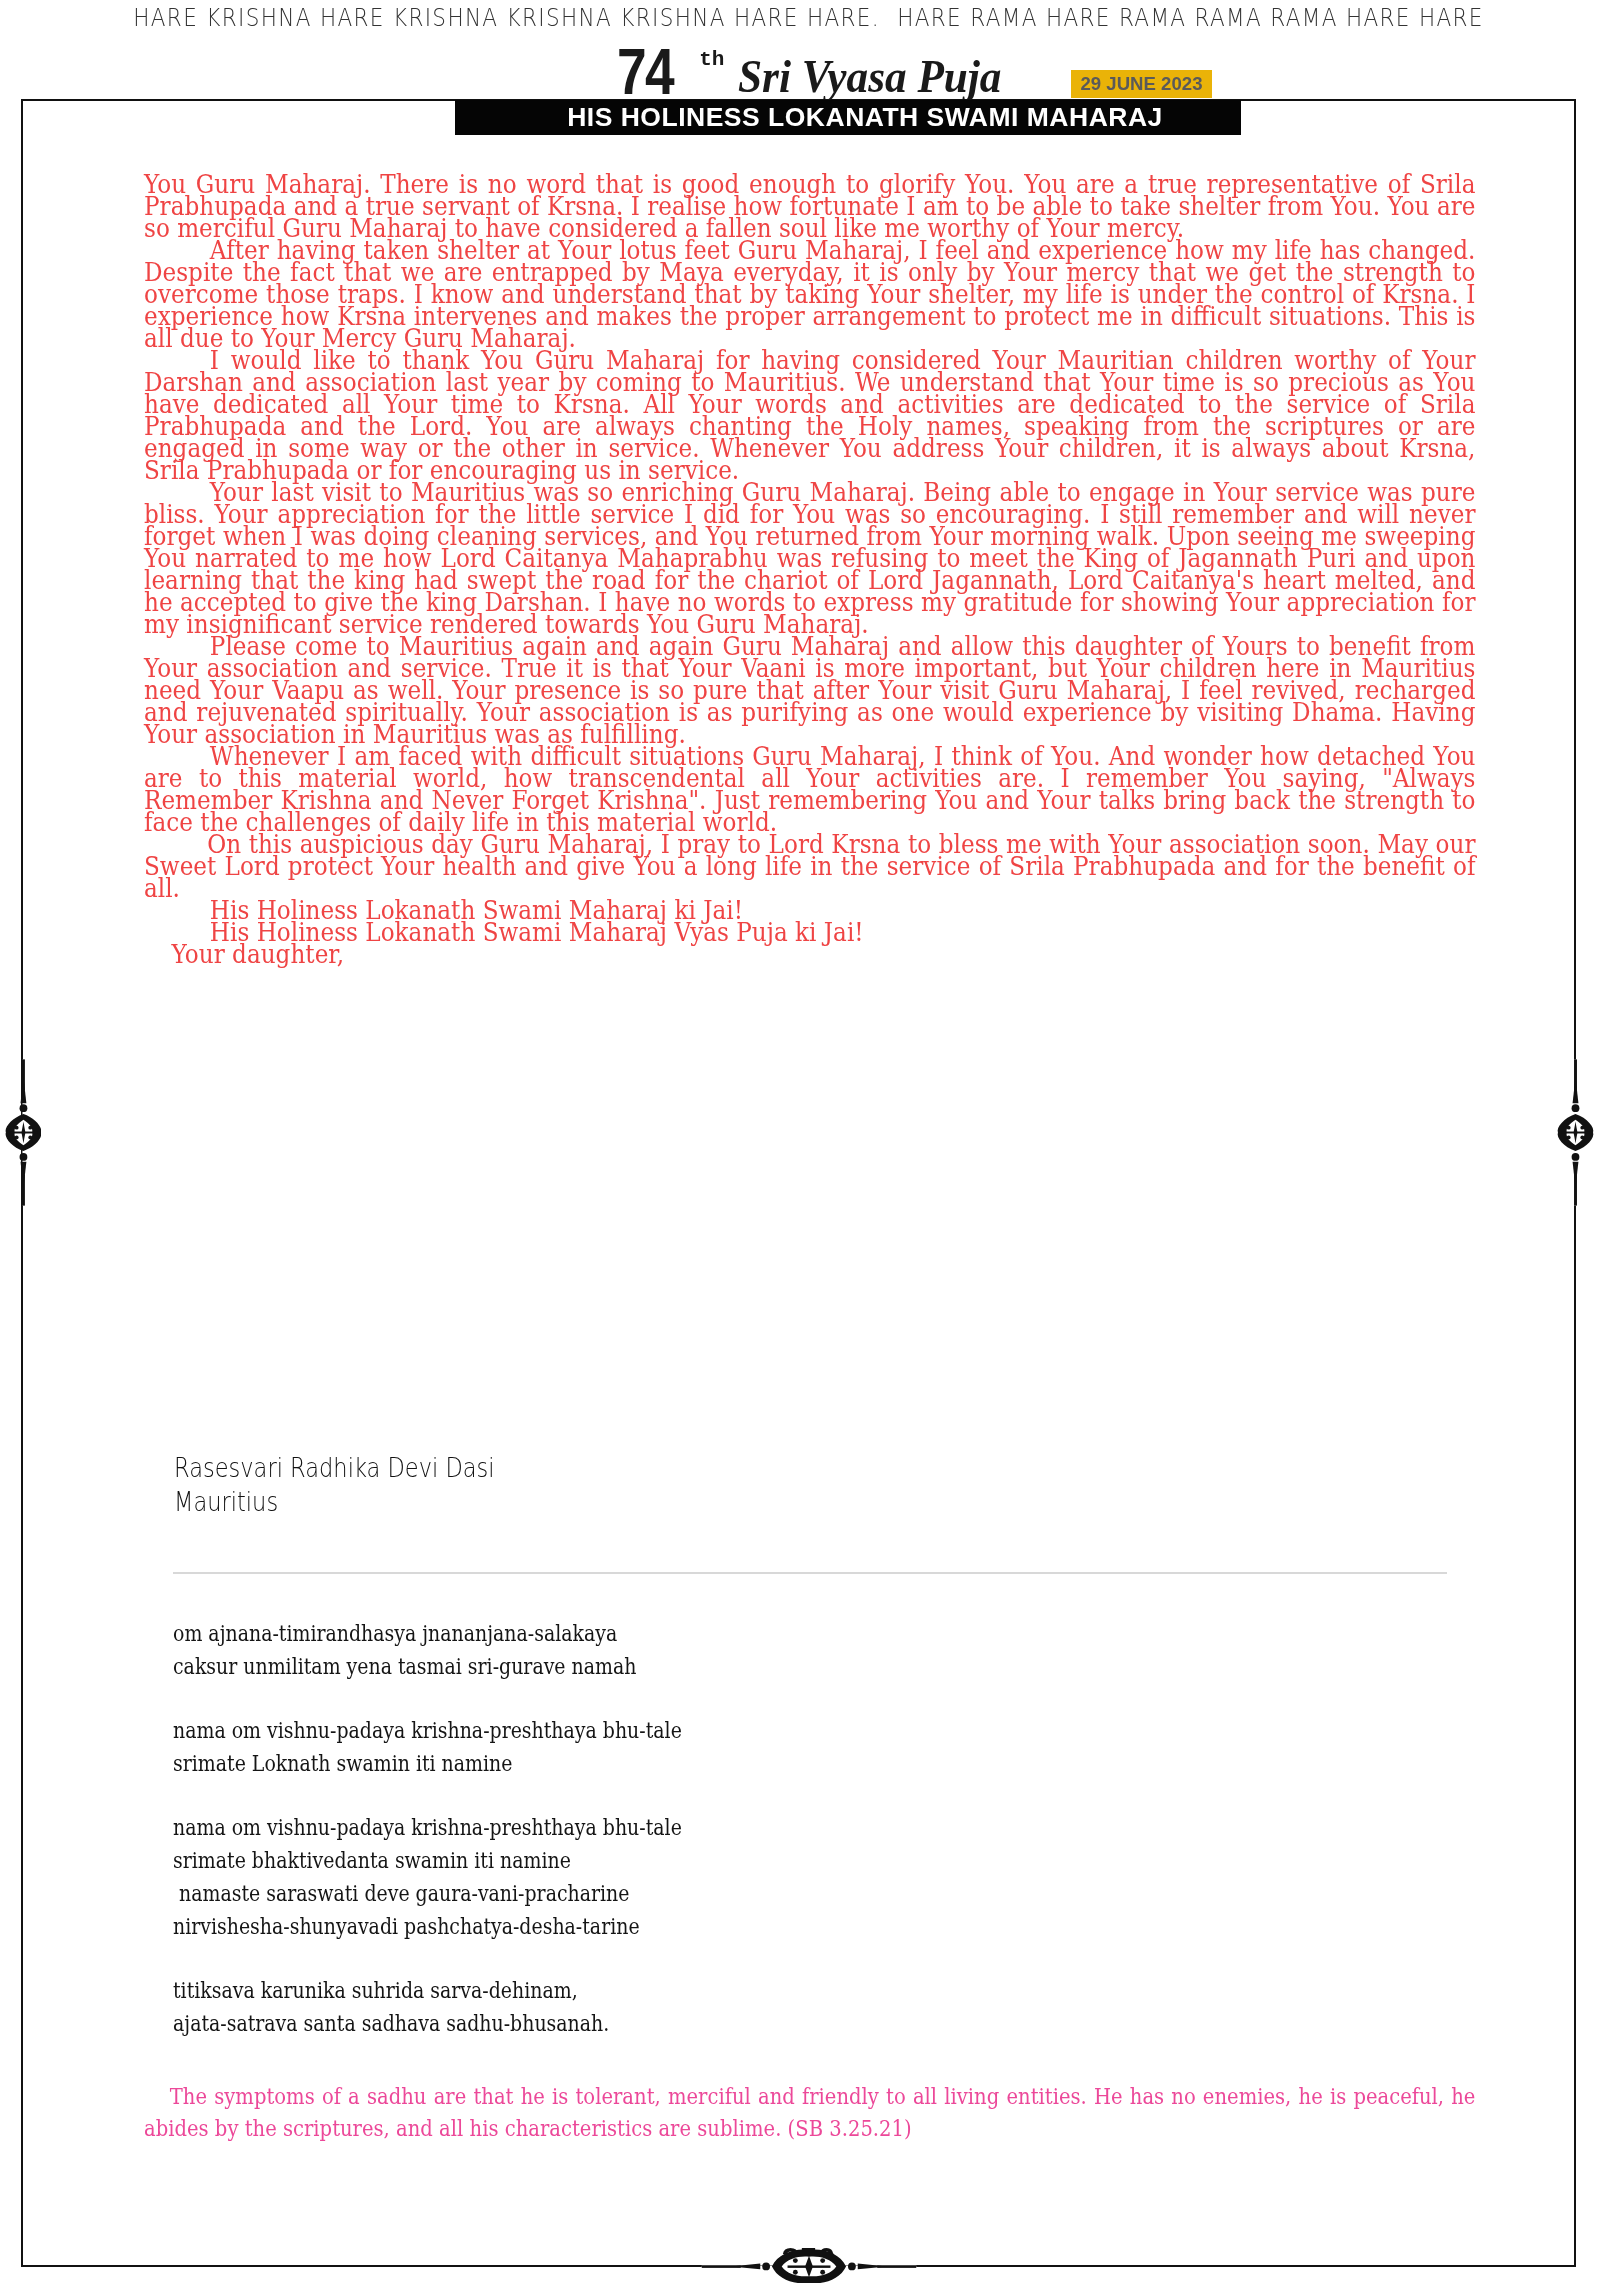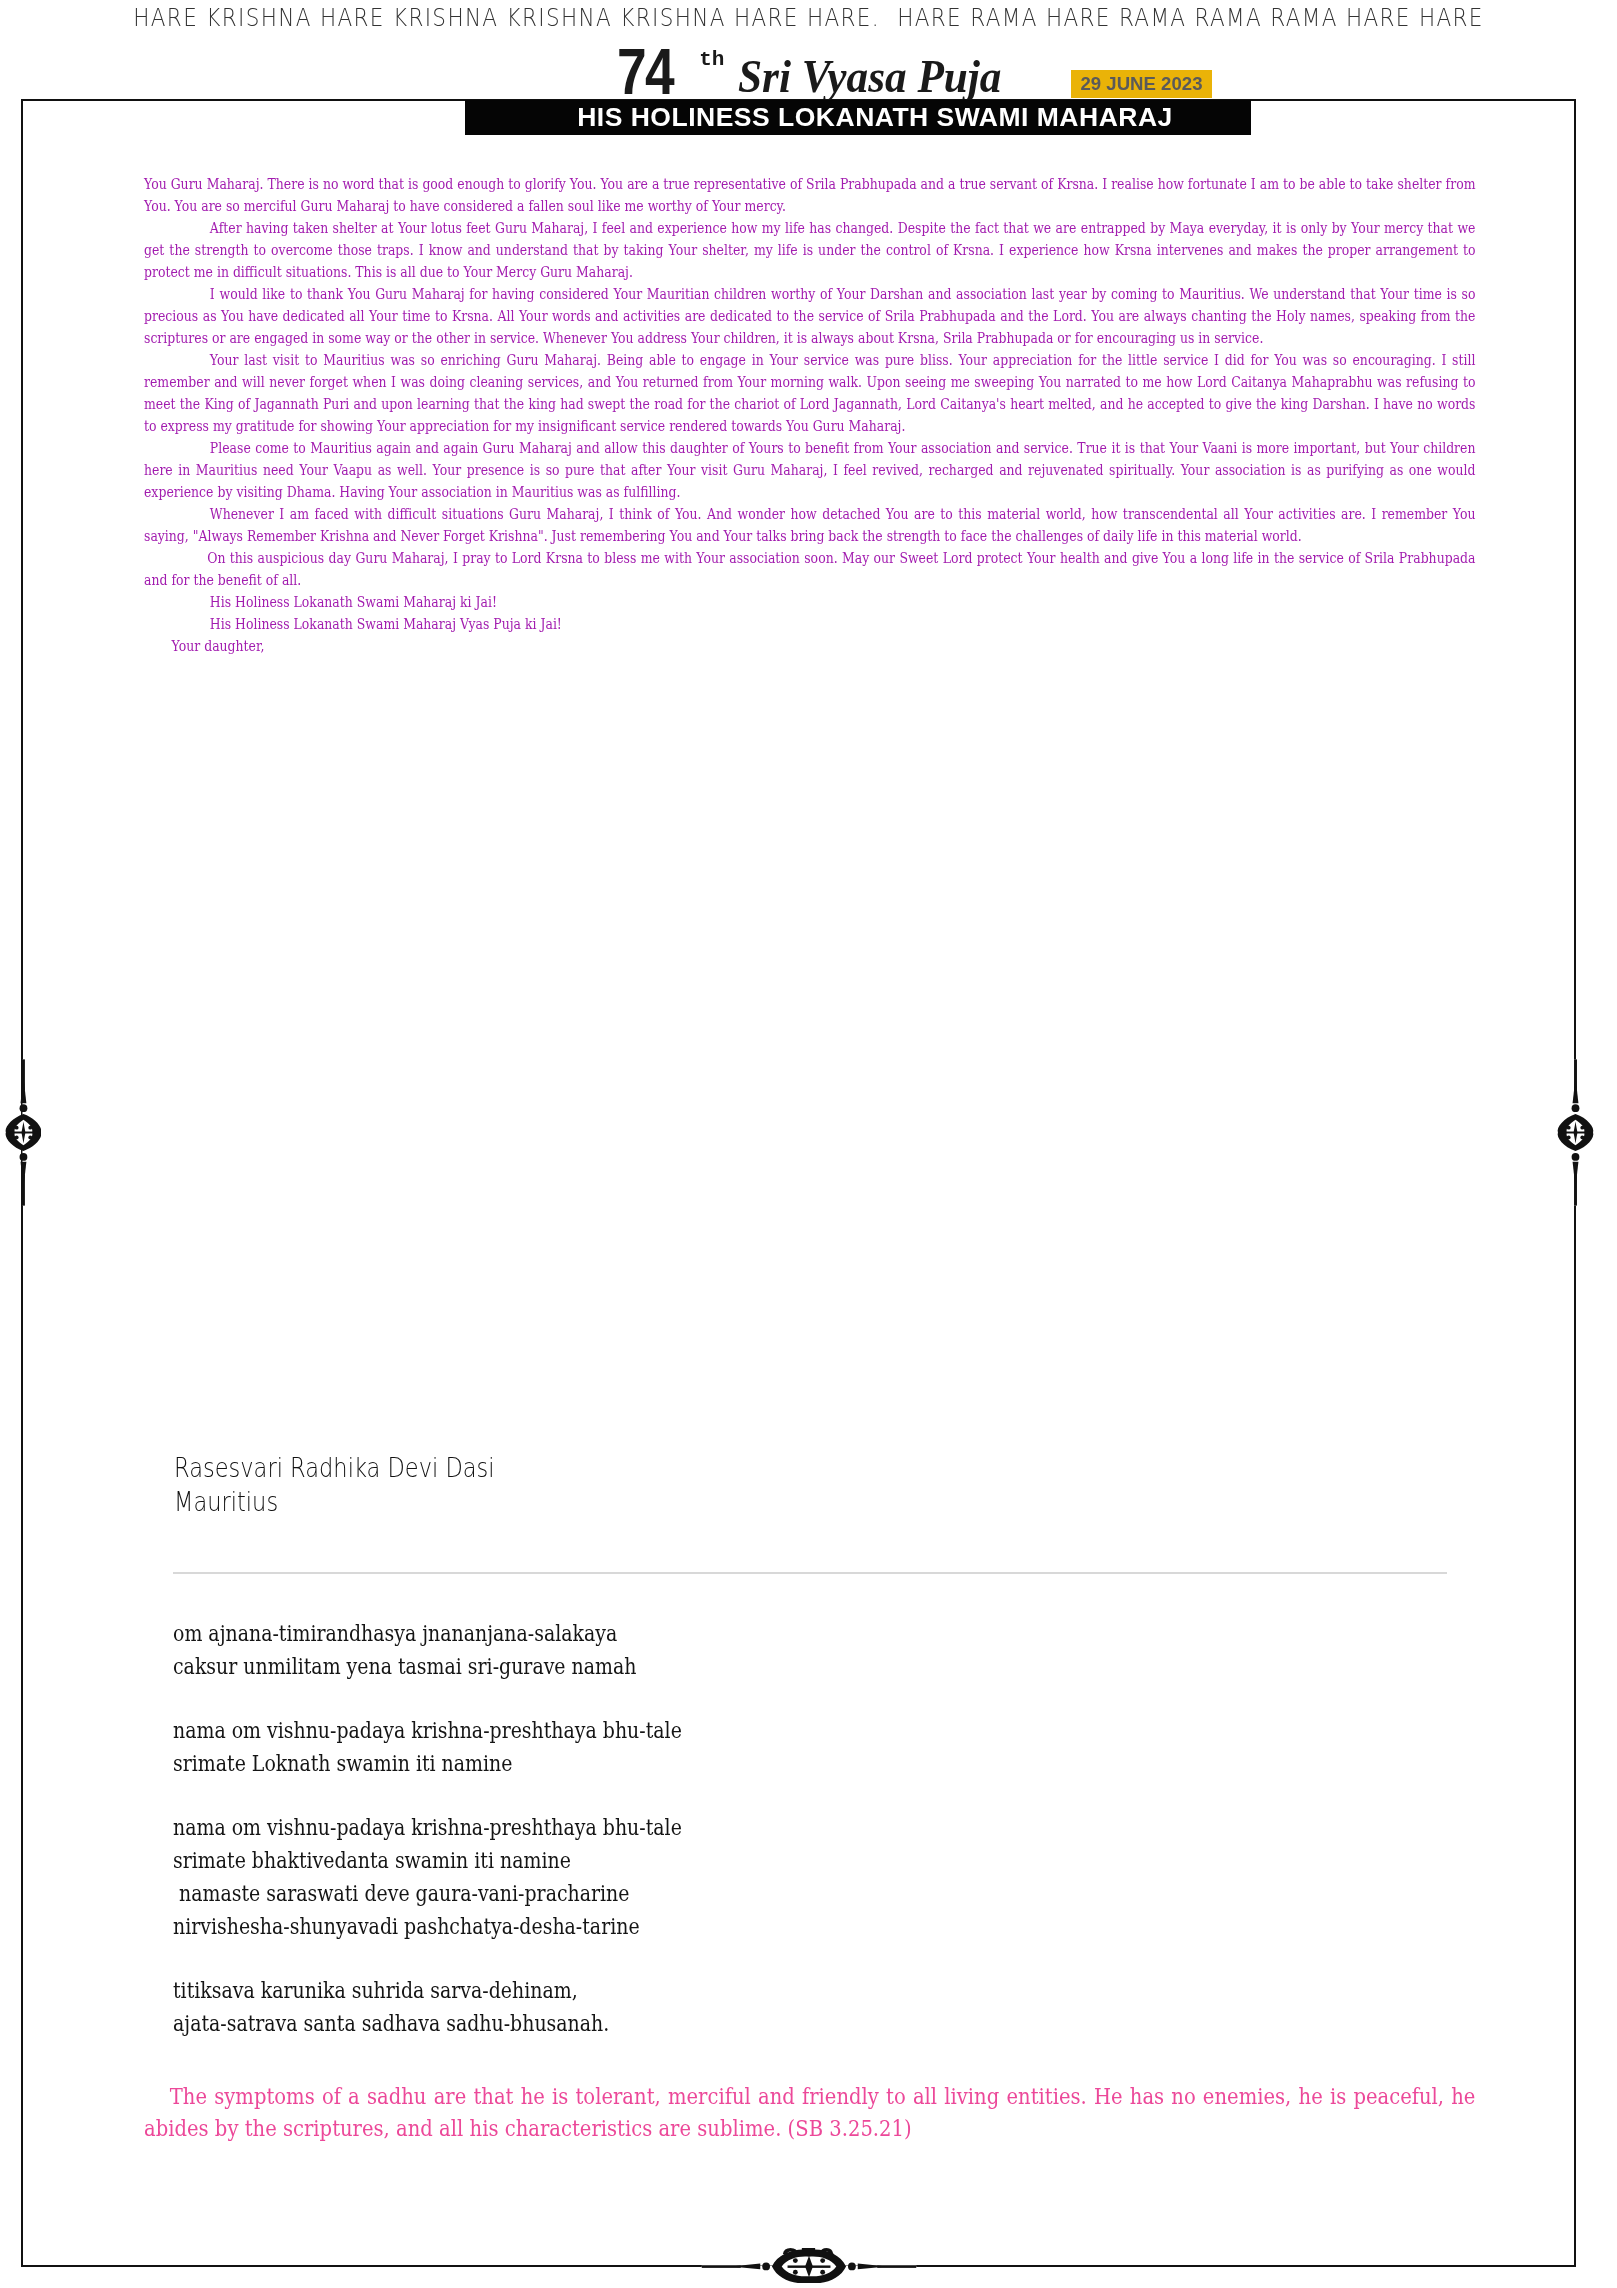--- a/index.html
+++ b/index.html
@@ -42,32 +42,32 @@
       font-family: "Liberation Sans", sans-serif; font-weight: 700; font-size: 18.6px;
       display: flex; align-items: center; justify-content: center;
       letter-spacing: 0px;
     }
 
     .frame {
       position: absolute; left: 20.6px; top: 99px; width: 1555px; height: 2168px;
       border: 2.9px solid #111;
     }
     .banner {
-      position: absolute; top: 100px; left: 465px; width: 786px; height: 35px;
+      position: absolute; top: 100px; left: 455px; width: 786px; height: 35px;
       background: #050505; color: #fff;
       font-family: "Liberation Sans", sans-serif; font-weight: 700; font-size: 26.5px;
       display: flex; align-items: center; justify-content: center;
       letter-spacing: 0.5px;
       padding-left: 34px;
     }
 
     .content {
       position: absolute; left: 144px; top: 173px; width: 1331px;
-      font-family: "DejaVu Serif", serif; font-size: 14px; line-height: 22px;
-      color: #a21caf;
+      font-family: "DejaVu Serif", serif; font-size: 26px; line-height: 22px;
+      color: #ef4444;
     }
     .content p {
       text-align: justify; text-align-last: left;
       transform: scaleX(0.89); transform-origin: left top; width: 112.4%;
       line-height: 22px;
     }
     .content p.indent { text-indent: 74px; }
     .content p.indent2 { text-indent: 71px; }
     .content p.jai { text-indent: 74px; }
     .content p.sign { padding-left: 31px; }

